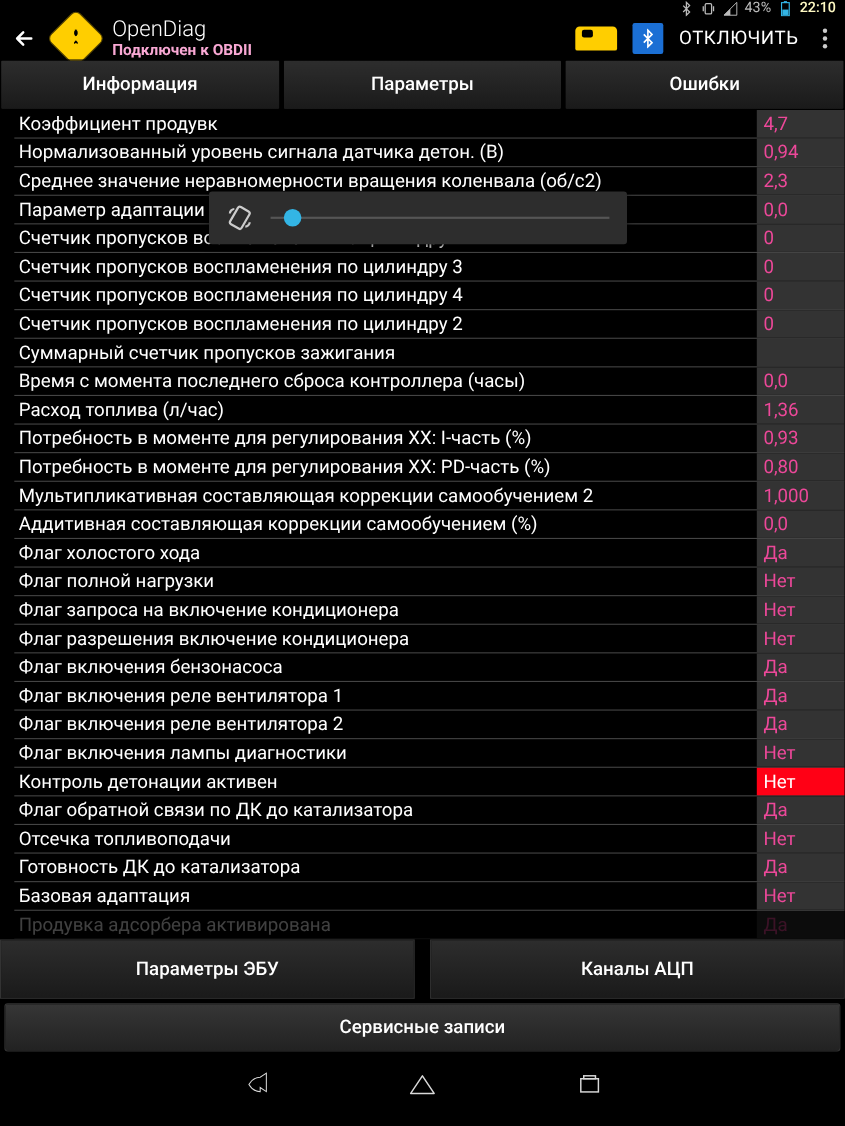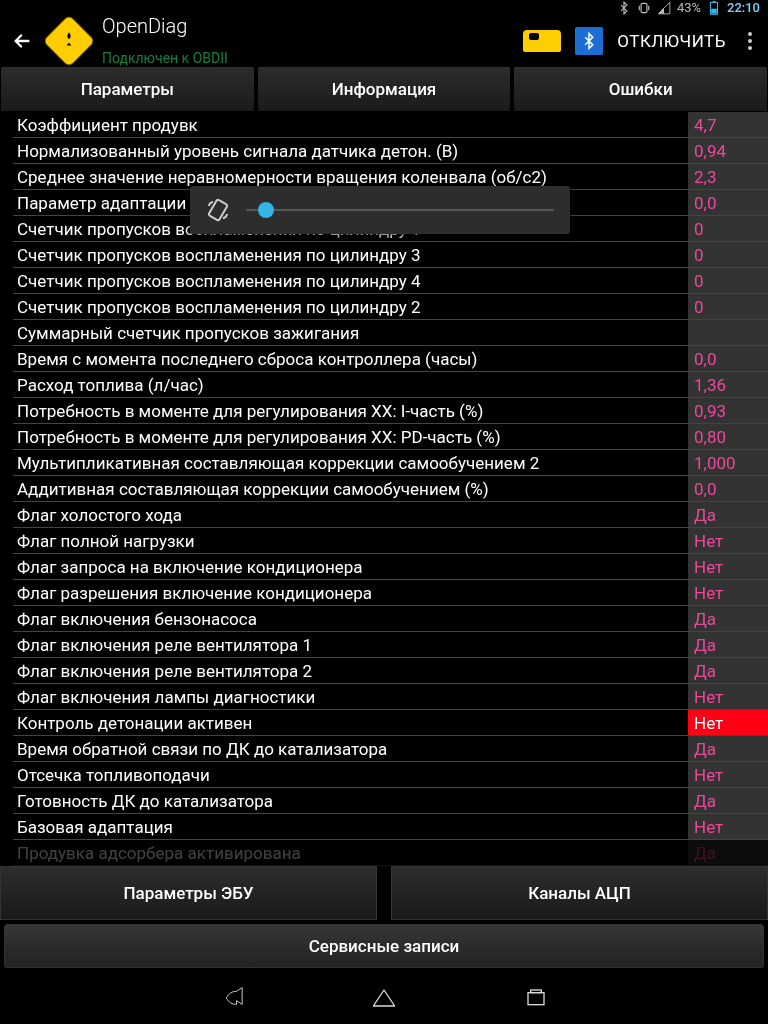--- a/index.html
+++ b/index.html
@@ -1,30 +1,30 @@
 <!DOCTYPE html>
 <html><head>
 <meta charset="utf-8">
 <style>
   * { margin: 0; padding: 0; box-sizing: border-box; font-family: Roboto, "Segoe UI", Arial, sans-serif; }
   html, body { width: 768px; height: 1024px; background: #000; color: #fff; overflow: hidden; }
 
   
   .status-bar { height: 22px; display: flex; justify-content: flex-end; align-items: center; gap: 6px; padding: 0 8px; font-size: 13px; color: #bbb; }
-  .status-bar .batt { color: #7dd3fc; font-weight: 500; }
+  .status-bar .batt { color: #fef9c3; font-weight: 500; }
   .status-bar svg { width: 14px; height: 14px; }
 
   
   .header { height: 58px; display: flex; align-items: center; padding: 0 8px; gap: 14px; }
   .header .back { width: 28px; display:flex; justify-content:center; }
   .header .logo { width:38px; height:38px; border-radius:6px; background:#ffce00; transform: rotate(45deg); display:flex; align-items:center; justify-content:center; border:1px solid #5a4800; }
   .header .logo svg { transform: rotate(-45deg); }
-  .header .titles { flex:1; display:flex; flex-direction:column; line-height:1.15;gap:12px; }
+  .header .titles { flex:1; display:flex; flex-direction:column; line-height:1.15; }
   .header .titles .t1 { font-size:20px; font-weight:300; }
-  .header .titles .t2 { font-size:14px; color:#15803d; font-weight:400; }
+  .header .titles .t2 { font-size:14px; color:#f9a8d4; font-weight:700; }
   .header .car { width:38px; height:22px; background:#ffce00; border-radius:4px 4px 2px 2px; position:relative; }
   .header .car::before { content:""; position:absolute; top:3px; left:6px; width:10px; height:7px; background:#000; border-radius:2px; }
   .header .bt { width:28px; height:28px; background:#1b6fd4; display:flex; align-items:center; justify-content:center; border-radius:2px; }
   .header .disc { font-size:17px; font-weight:400; letter-spacing: .5px; }
   .header .overflow { width:20px; display:flex; flex-direction:column; align-items:center; gap:3px; }
   .header .overflow span { width:4px; height:4px; background:#ccc; border-radius:50%; }
 
   
   .tabs { height: 46px; display:flex; gap:2px; }
   .tabs .tab { flex:1; display:flex; align-items:center; justify-content:center; background:linear-gradient(#2d2d2d,#1a1a1a); font-size:17px; font-weight:500; border:1px solid #000; border-radius:2px; }
@@ -109,22 +109,22 @@
     <div class="overflow">
         <span></span>
         <span></span>
         <span></span>
       </div>
   </div>
 
   <div class="content">
 
     <div class="tabs">
+      <div class="tab">Информация</div>
       <div class="tab">Параметры</div>
-      <div class="tab">Информация</div>
       <div class="tab">Ошибки</div>
     </div>
 
     <div class="overlay">
       <svg width="24" height="24" viewBox="0 0 24 24" fill="none" stroke="#ccc" stroke-width="2">
           <rect x="6" y="3" width="12" height="18" rx="2" transform="rotate(30 12 12)"></rect>
           <path d="M3 8c0-2 2-4 4-4M21 16c0 2-2 4-4 4"></path>
         </svg>
       <div class="track">
         <div class="thumb"></div>
@@ -222,21 +222,21 @@
         </div>
         <div class="row">
           <div class="lbl">Флаг включения лампы диагностики</div>
           <div class="val">Нет</div>
         </div>
         <div class="row">
           <div class="lbl">Контроль детонации активен</div>
           <div class="val highlight">Нет</div>
         </div>
         <div class="row">
-          <div class="lbl">Время обратной связи по ДК до катализатора</div>
+          <div class="lbl">Флаг обратной связи по ДК до катализатора</div>
           <div class="val">Да</div>
         </div>
         <div class="row">
           <div class="lbl">Отсечка топливоподачи</div>
           <div class="val">Нет</div>
         </div>
         <div class="row">
           <div class="lbl">Готовность ДК до катализатора</div>
           <div class="val">Да</div>
         </div>

